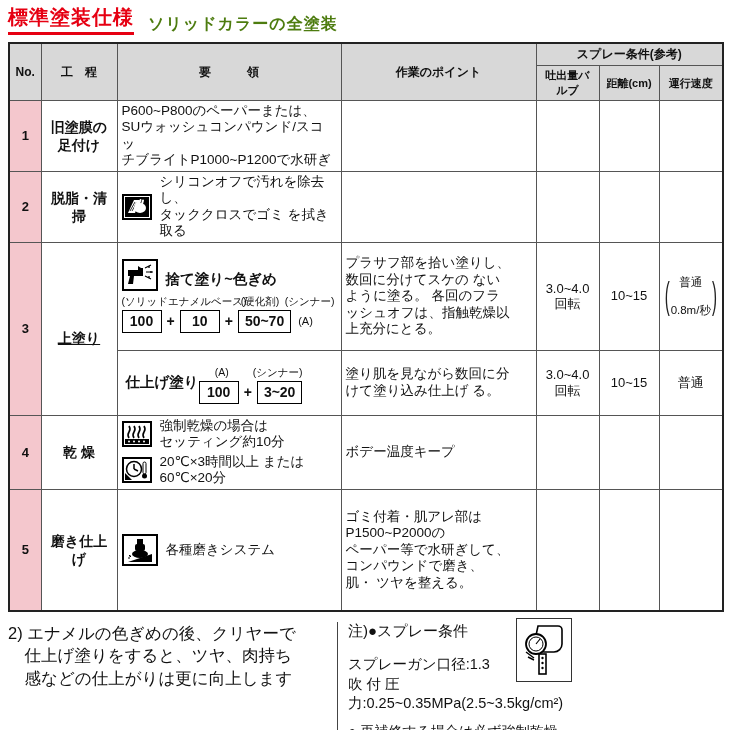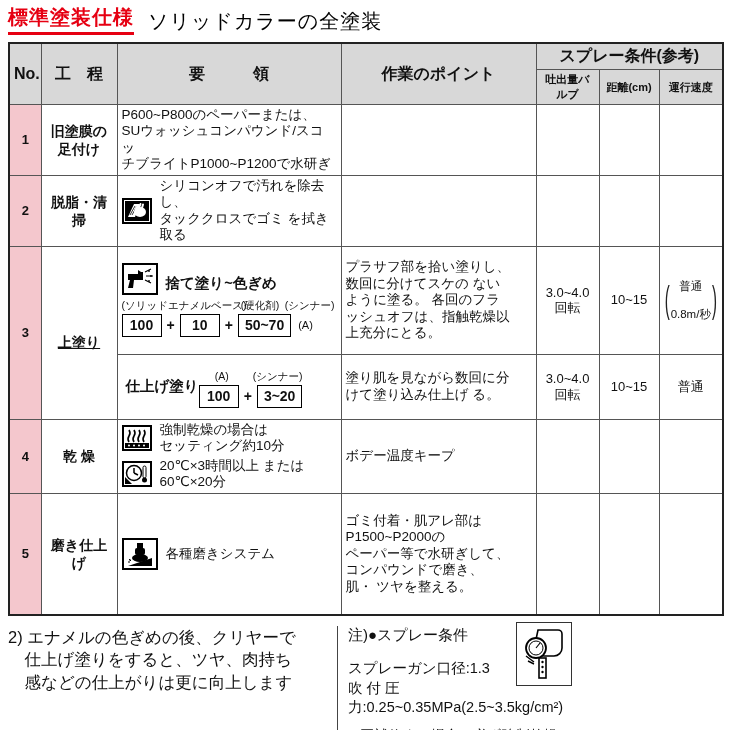--- a/index.html
+++ b/index.html
@@ -2,26 +2,26 @@
 <html><head>
 <meta charset="utf-8">
 <style>
   * { margin:0; padding:0; box-sizing:border-box; }
   html,body { width:730px; background:#ffffff; font-family:"Liberation Sans","DejaVu Sans",sans-serif; color:#111; }
   .page { width:582px; height:730px; padding:8px 8px 0 8px; position:relative; }
 
   
   .titlebar { display:flex; align-items:flex-end; gap:14px; margin-bottom:7px; height:27px; }
   .title-main { font-size:20px; font-weight:bold; color:#e60012; border-bottom:3px solid #e60012; padding-bottom:1px; letter-spacing:1px; }
-  .title-sub  { font-size:20px; font-weight:normal; color:#000000; letter-spacing:1px; }
+  .title-sub  { font-size:16px; font-weight:bold; color:#4d7c0f; letter-spacing:1px; }
 
   
   table.spec { border-collapse:collapse; width:714px; table-layout:fixed; border:2px solid #222; }
   table.spec th, table.spec td { border:1px solid #555; vertical-align:middle; padding:2px 4px; }
-  thead th { background:#d8d8d8; font-size:16px; font-weight:bold; text-align:center; padding:1px 2px; }
+  thead th { background:#d8d8d8; font-size:12px; font-weight:bold; text-align:center; padding:1px 2px; }
   thead tr.sub th { font-size:11px; }
   td.no-cell { background:#f4c7cd; text-align:center; font-size:13px; font-weight:bold; }
   td.proc-cell { text-align:center; font-size:14px; font-weight:bold; white-space:pre-line; line-height:1.3; padding:2px 2px; }
   td.proc-cell .u { text-decoration:underline; }
   td.yoryo, td.points { font-size:13.5px; line-height:1.22; }
   .pre { white-space:pre-line; }
   td.spray { text-align:center; font-size:13px; white-space:pre-line; line-height:1.2; }
 
   .icon-line { display:flex; align-items:center; gap:8px; }
   .icon-box { flex:0 0 auto; width:36px; height:32px; border:2px solid #000; background:#fff; display:flex; align-items:center; justify-content:center; }

